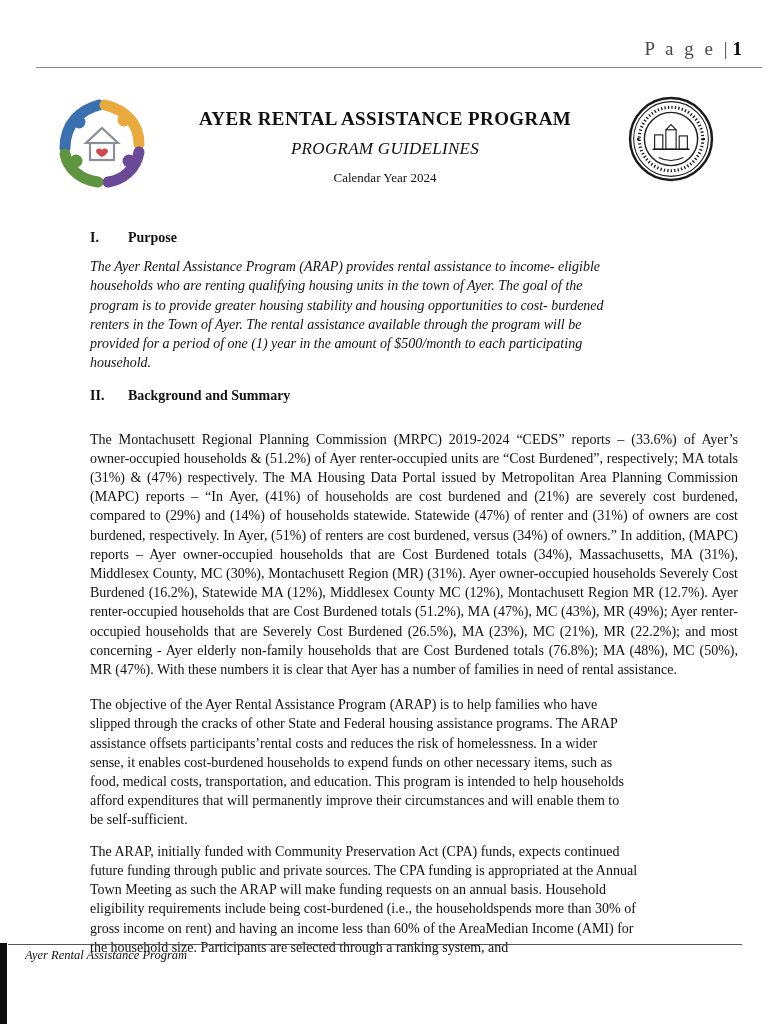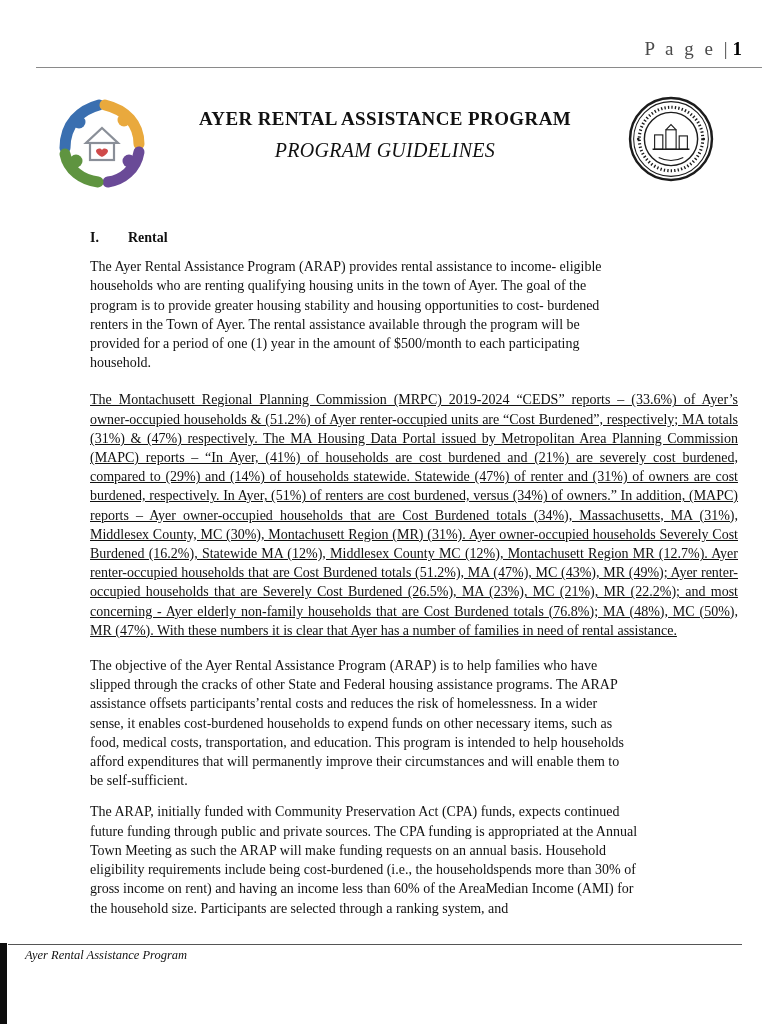--- a/index.html
+++ b/index.html
@@ -44,21 +44,21 @@
     left: 165px;
     width: 440px;
     text-align: center;
   }
   .doc-title {
     font-size: 19px;
     font-weight: bold;
     letter-spacing: 0.4px;
   }
   .doc-subtitle {
-    font-size: 20px;
+    font-size: 17px;
     font-style: italic;
     margin-top: 9px;
     letter-spacing: 0.3px;
   }
   .doc-year {
     font-size: 13px;
     margin-top: 11px;
   }
   .seal {
     position: absolute;
@@ -77,22 +77,22 @@
   }
   .sec-head {
     display: flex;
     font-weight: bold;
     font-size: 14px;
     margin: 0 0 10px 0;
   }
   .sec-head.second { margin-top: 14px; }
   .sec-num { width: 38px; flex: 0 0 38px; }
   .para { margin: 0 0 12px 0; }
-  .para.p1 { width: 540px; }
-  .para.p2 { width: 648px; text-align: justify; margin-top: 18px; text-decoration: underline; }
+  .para.p1 { width: 540px; font-style: italic; }
+  .para.p2 { width: 648px; text-align: justify; margin-top: 24px; }
   .para.p3 { width: 540px; margin-top: 16px; }
   .para.p4 { width: 552px; margin-bottom: 4px; }
   .rule-footer {
     position: absolute;
     top: 944px;
     left: 8px;
     width: 734px;
     border: 0;
     border-top: 1px solid #555;
     margin: 0;
@@ -137,20 +137,21 @@
       <path d="M46 92 C30 90 16 80 13 64" stroke="#5f9440" stroke-width="11" fill="none" stroke-linecap="round"></path>
       <polygon points="50,38 66,53 34,53" fill="#ffffff" stroke="#8a8f98" stroke-width="2.2"></polygon>
       <rect x="38" y="53" width="24" height="17" fill="#ffffff" stroke="#8a8f98" stroke-width="2.2"></rect>
       <path d="M50 60 c-2 -3 -6 -1 -6 1 c0 3 6 6 6 6 c0 0 6 -3 6 -6 c0 -2 -4 -4 -6 -1 z" fill="#cf4a4a"></path>
     </svg>
   </div>
 
   <div class="titles">
     <div class="doc-title">AYER RENTAL ASSISTANCE PROGRAM</div>
     <div class="doc-subtitle">PROGRAM GUIDELINES</div>
+    <div class="doc-year">Calendar Year 2024</div>
   </div>
 
   <div class="seal">
     <svg viewBox="0 0 84 84" width="86" height="86" aria-hidden="true">
       <circle cx="42" cy="42" r="40" fill="none" stroke="#1c1c1c" stroke-width="2.4"></circle>
       <circle cx="42" cy="42" r="36.5" fill="none" stroke="#1c1c1c" stroke-width="1"></circle>
       <circle cx="42" cy="42" r="31" fill="none" stroke="#1c1c1c" stroke-width="3" stroke-dasharray="1.3 2.1"></circle>
       <circle cx="42" cy="42" r="26" fill="none" stroke="#1c1c1c" stroke-width="1.4"></circle>
       <line x1="24" y1="52" x2="60" y2="52" stroke="#1c1c1c" stroke-width="1.4"></line>
       <rect x="26" y="38" width="8" height="14" fill="none" stroke="#1c1c1c" stroke-width="1.1"></rect>
@@ -160,25 +161,29 @@
       <path d="M30 60 q12 6 24 0" fill="none" stroke="#1c1c1c" stroke-width="1.1"></path>
       <circle cx="10" cy="42" r="1.3" fill="#1c1c1c"></circle>
       <circle cx="74" cy="42" r="1.3" fill="#1c1c1c"></circle>
     </svg>
   </div>
 
   <div class="body-col">
 
     <div class="sec-head">
       <span class="sec-num">I.</span>
-      <span class="sec-title">Rental</span>
+      <span class="sec-title">Purpose</span>
     </div>
 
     <p class="para p1">The Ayer Rental Assistance Program (ARAP) provides rental assistance to income- eligible households who are renting qualifying housing units in the town of Ayer. The goal of the program is to provide greater housing stability and housing opportunities to cost- burdened renters in the Town of Ayer. The rental assistance available through the program will be provided for a period of one (1) year in the amount of $500/month to each participating household.</p>
 
+    <div class="sec-head second">
+      <span class="sec-num">II.</span>
+      <span class="sec-title">Background and Summary</span>
+    </div>
 
     <p class="para p2">The Montachusett Regional Planning Commission (MRPC) 2019-2024 “CEDS” reports – (33.6%) of Ayer’s owner-occupied households &amp; (51.2%) of Ayer renter-occupied units are “Cost Burdened”, respectively; MA totals (31%) &amp; (47%) respectively. The MA Housing Data Portal issued by Metropolitan Area Planning Commission (MAPC) reports – “In Ayer, (41%) of households are cost burdened and (21%) are severely cost burdened, compared to (29%) and (14%) of households statewide. Statewide (47%) of renter and (31%) of owners are cost burdened, respectively. In Ayer, (51%) of renters are cost burdened, versus (34%) of owners.” In addition, (MAPC) reports – Ayer owner-occupied households that are Cost Burdened totals (34%), Massachusetts, MA (31%), Middlesex County, MC (30%), Montachusett Region (MR) (31%).   Ayer owner-occupied households Severely Cost Burdened (16.2%), Statewide MA (12%), Middlesex County MC (12%), Montachusett Region MR (12.7%).  Ayer renter-occupied households that are Cost Burdened totals (51.2%), MA (47%), MC (43%), MR (49%); Ayer renter-occupied households that are Severely Cost Burdened (26.5%), MA (23%), MC (21%), MR (22.2%); and most concerning - Ayer elderly non-family households that are Cost Burdened totals (76.8%); MA (48%), MC (50%), MR (47%).  With these numbers it is clear that Ayer has a number of families in need of rental assistance.</p>
     <p class="para p3">The objective of the Ayer Rental Assistance Program (ARAP) is to help families who have slipped through the cracks of other State and Federal housing assistance programs.  The ARAP assistance offsets participants’rental costs and reduces the risk of homelessness. In a wider sense, it enables cost-burdened households to expend funds on other necessary items, such as food, medical costs, transportation, and education. This program is intended to help households afford expenditures that will permanently improve their circumstances and will enable them to be self-sufficient.</p>
     <p class="para p4">The ARAP, initially funded with Community Preservation Act (CPA) funds, expects continued future funding through public and private sources. The CPA funding is appropriated at the Annual Town Meeting as such the ARAP will make funding requests on an annual basis. Household eligibility requirements include being cost-burdened (i.e., the householdspends more than 30% of gross income on rent) and having an income less than 60% of the AreaMedian Income (AMI) for the household size. Participants are selected through a ranking system, and</p>
 
   </div>
 
   <hr class="rule-footer">
   <div class="footer-text">Ayer Rental Assistance Program</div>
   <div class="edge-artifact"></div>

